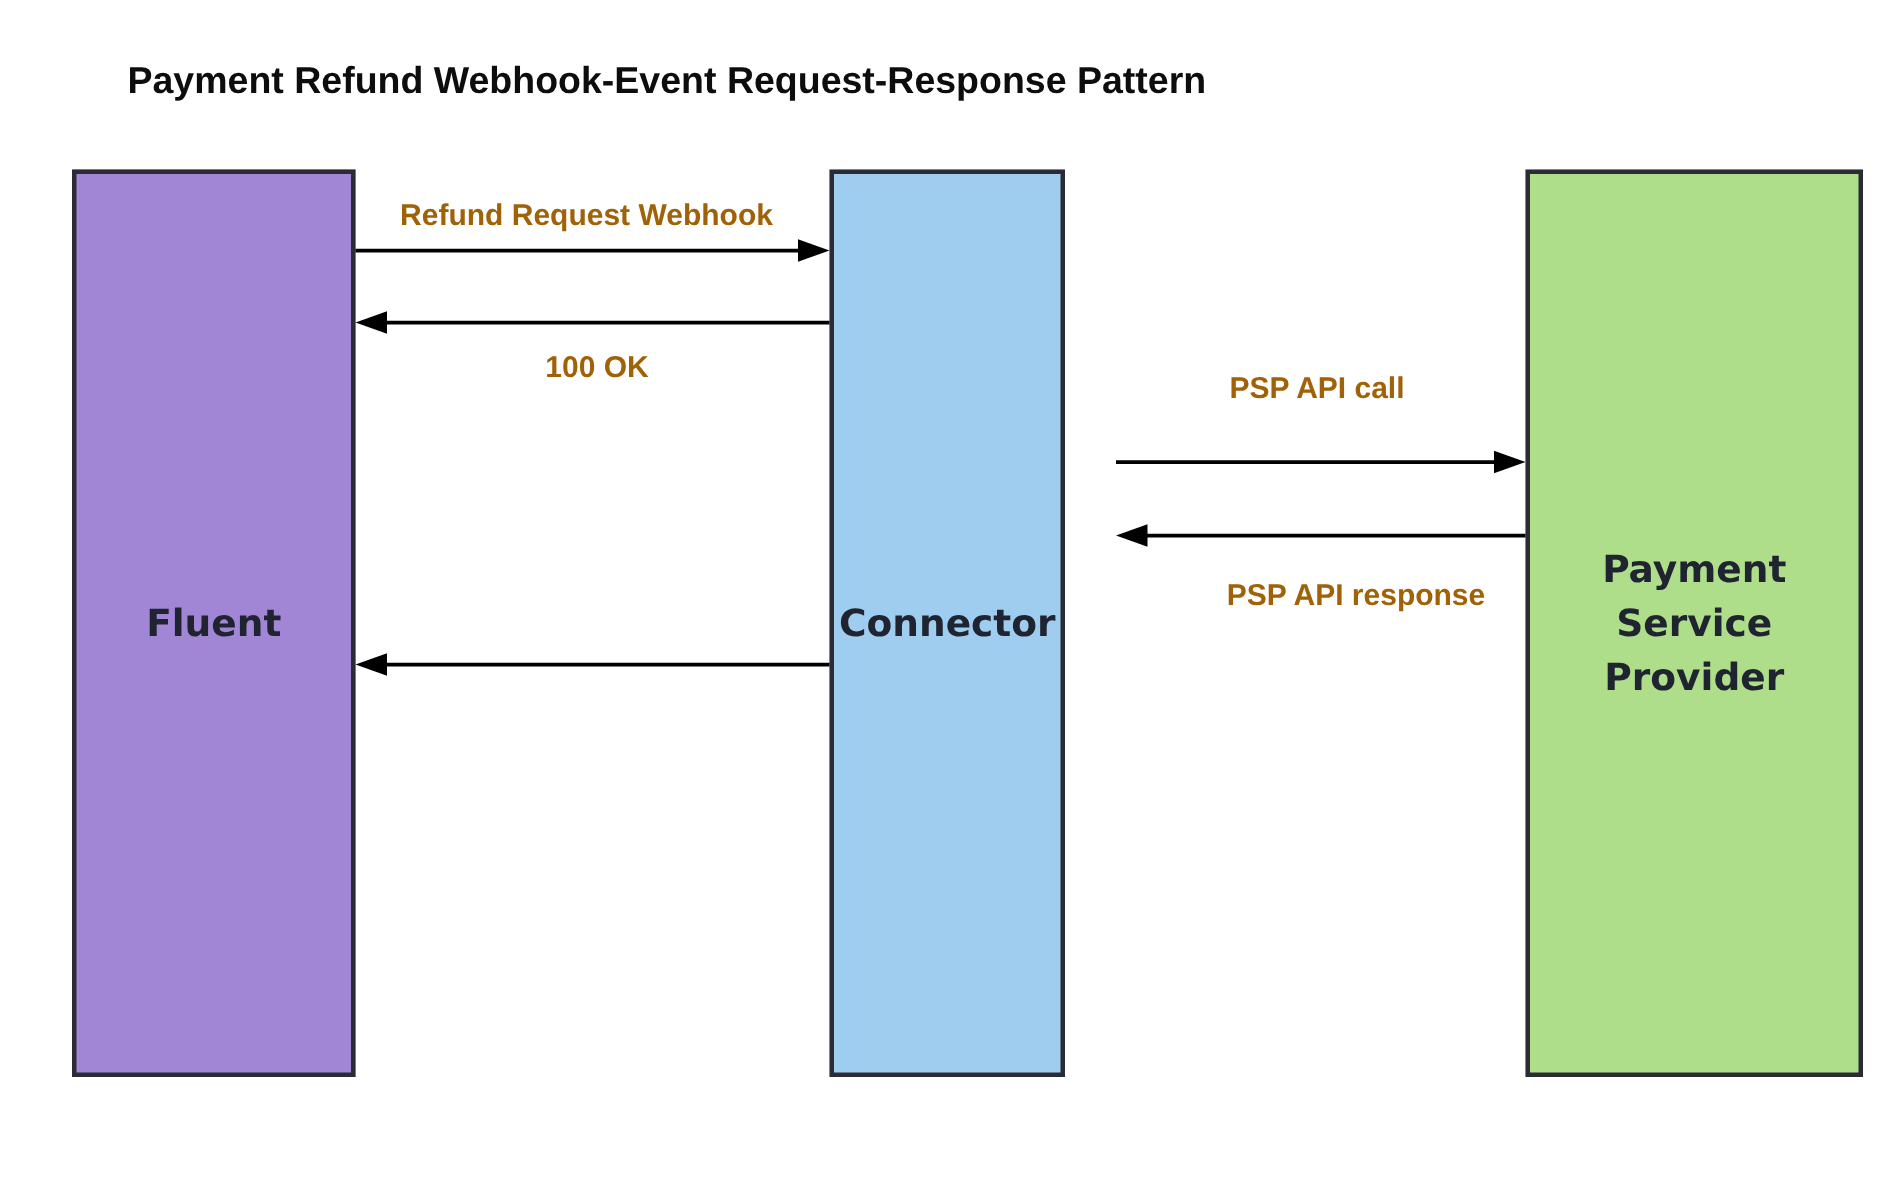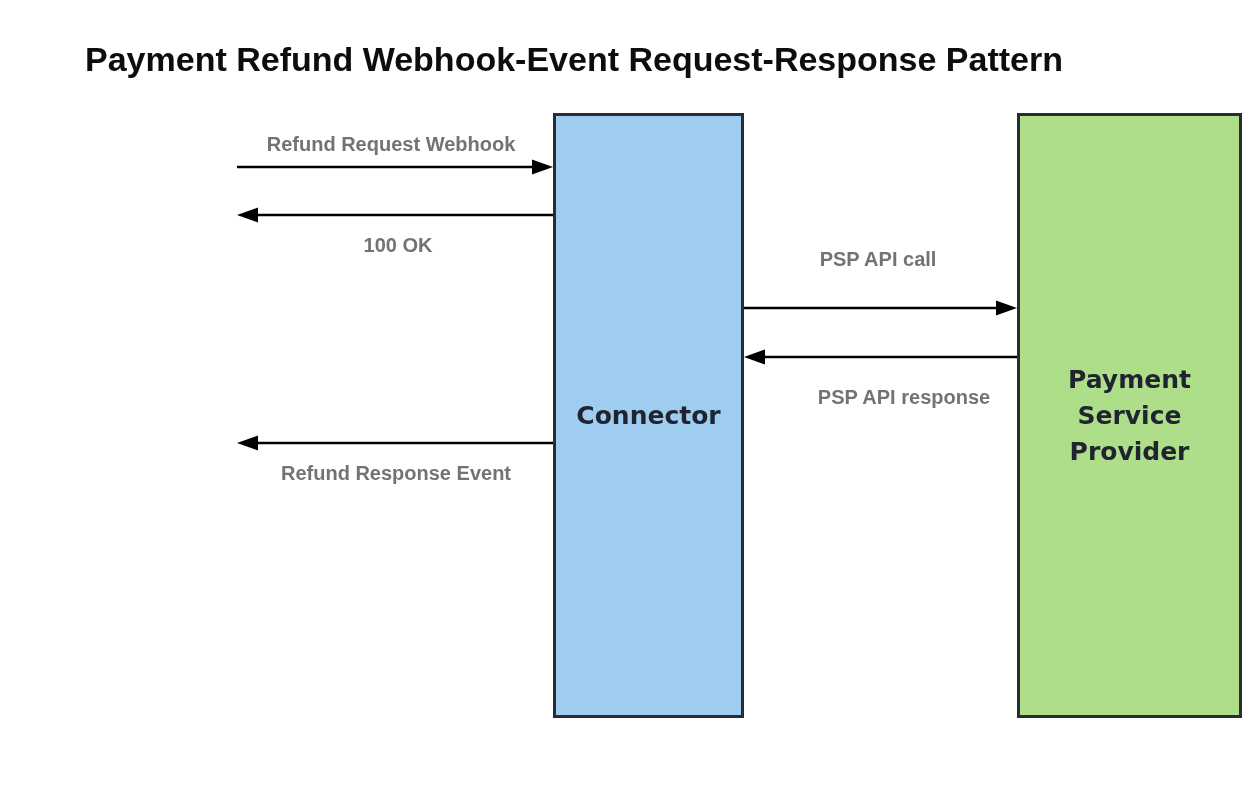--- a/index.html
+++ b/index.html
@@ -10,37 +10,37 @@
     height: 795px;
     background: #ffffff;
     font-family: "Liberation Sans", sans-serif;
     overflow: hidden;
   }
   .diagram-title {
     position: absolute;
     left: 85px;
     top: 40px;
     font-family: "Liberation Sans", sans-serif;
-    font-size: 34px;
+    font-size: 25px;
     font-weight: bold;
     color: #0d0d0d;
     white-space: nowrap;
     letter-spacing: 0px;
   }
   .node {
     position: absolute;
     top: 113px;
     height: 605px;
     border: 3px solid #2b2b35;
     display: flex;
     align-items: center;
     justify-content: center;
   }
   .node-fluent    { left: 48px;   width: 189px; background: #a286d6; }
-  .node-connector { left: 553px;  width: 191px; background: #9fcdf0; }
+  .node-connector { left: 553px;  width: 157px; background: #9fcdf0; }
   .node-psp       { left: 1017px; width: 225px; background: #aede8a; }
   .box-label {
     font-family: "DejaVu Sans", sans-serif;
     font-size: 25px;
     font-weight: bold;
     color: #1f2430;
     text-align: center;
     line-height: 36px;
   }
   .box-label.wrap { width: 132px; }
@@ -50,31 +50,34 @@
     width: 1256px;
     height: 795px;
     pointer-events: none;
   }
   .arrow-label {
     position: absolute;
     transform: translateX(-50%);
     font-family: "Liberation Sans", sans-serif;
     font-size: 20px;
     font-weight: bold;
-    color: #737373;
+    color: #a16207;
     white-space: nowrap;
   }
 </style>
 </head>
 <body>
 
 <div class="canvas">
 
   <div class="diagram-title">Payment Refund Webhook-Event Request-Response Pattern</div>
 
+  <div class="node node-fluent">
+    <div class="box-label">Fluent</div>
+  </div>
 
   <div class="node node-connector">
     <div class="box-label">Connector</div>
   </div>
 
   <div class="node node-psp">
     <div class="box-label wrap">Payment Service Provider</div>
   </div>
 
   <svg class="arrows-layer" width="1256" height="795" viewBox="0 0 1256 795" xmlns="http://www.w3.org/2000/svg">
@@ -106,15 +109,14 @@
   </svg>
 
   <div class="arrow-label" style="left:391px; top:133px;">Refund Request Webhook</div>
 
   <div class="arrow-label" style="left:398px; top:234px;">100 OK</div>
 
   <div class="arrow-label" style="left:878px; top:248px;">PSP API call</div>
 
   <div class="arrow-label" style="left:904px; top:386px;">PSP API response</div>
 
-  <div class="arrow-label" style="left:396px; top:462px;">Refund Response Event</div>
 
 </div>
 
 </body></html>

